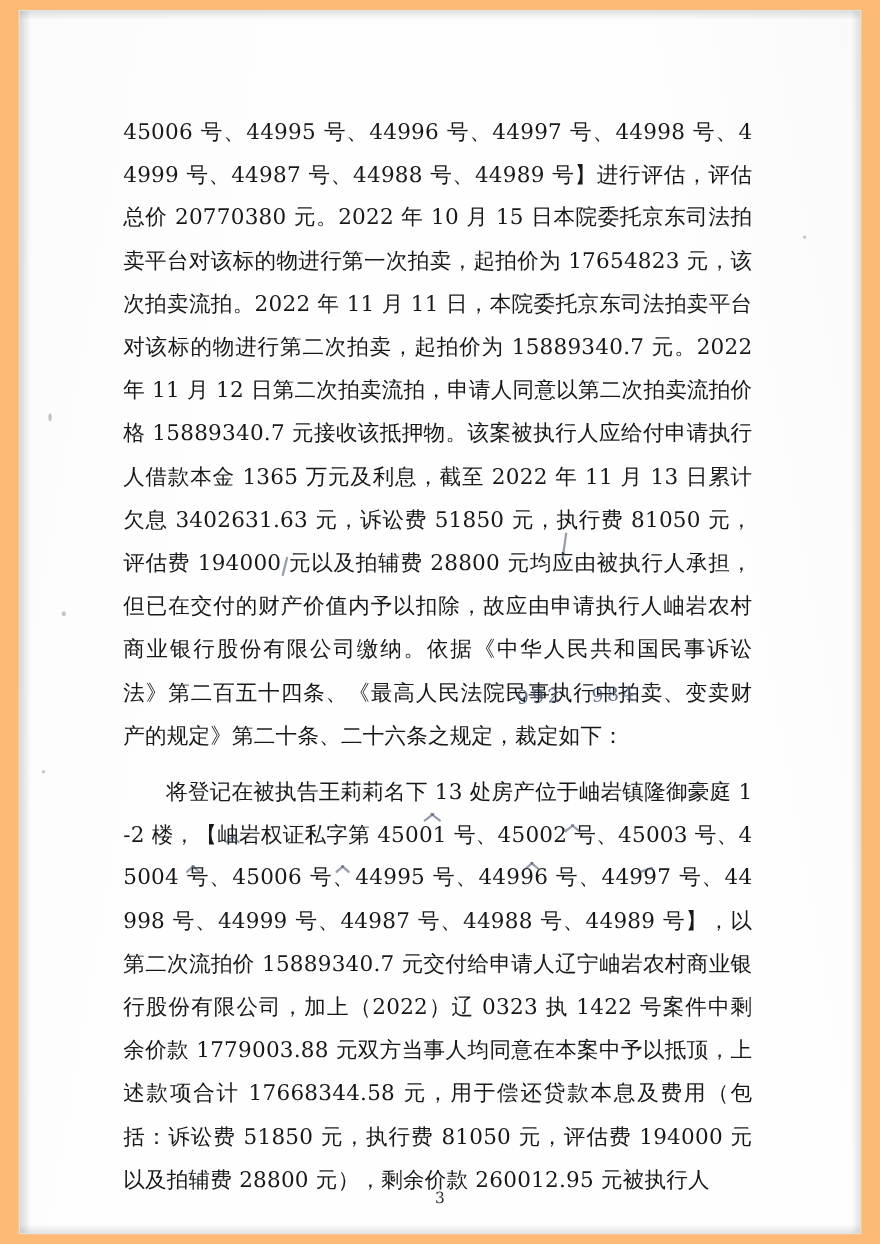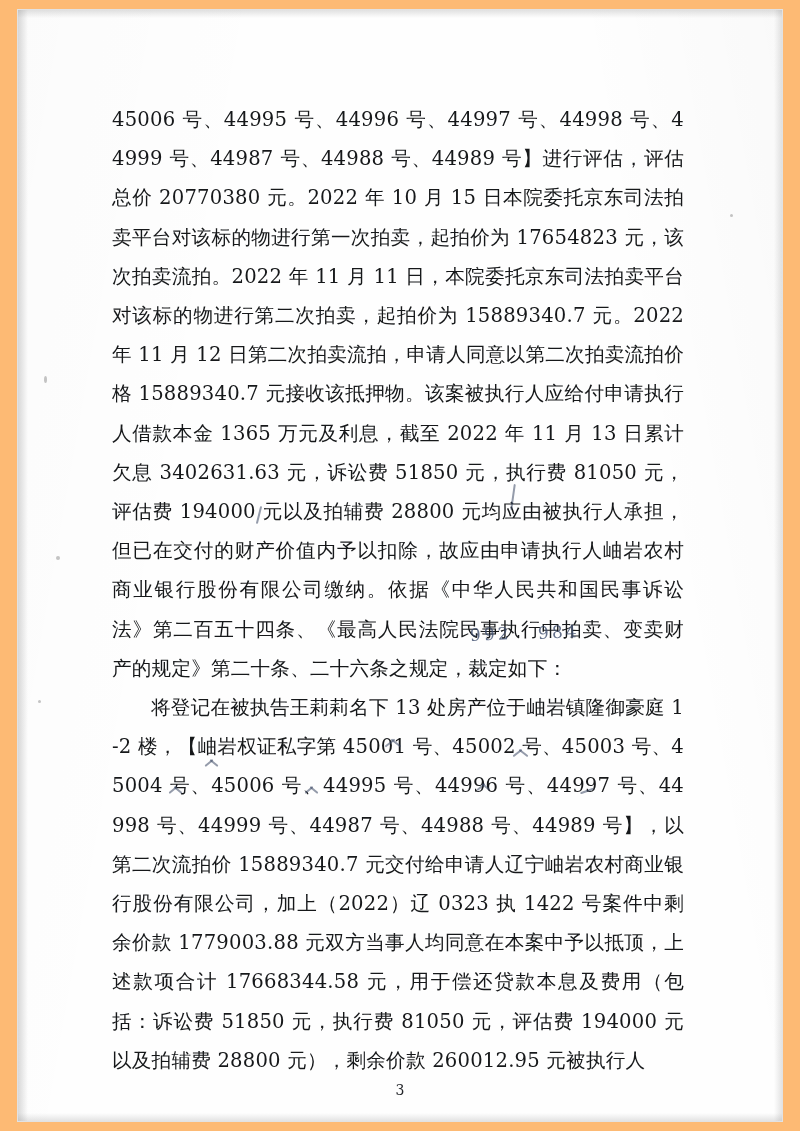--- a/index.html
+++ b/index.html
@@ -69,21 +69,21 @@
     line-height: 39.2px;
     letter-spacing: 0.2px;
     text-align: justify;
     text-justify: inter-character;
     word-break: break-all;
   }
   .para.indent {
     text-indent: 39px;
   }
   .para + .para {
-    margin-top: 0;
+    margin-top: 12px;
   }
   .page-number {
     position: absolute;
     left: 0;
     top: 1082px;
     width: 800px;
     text-align: center;
     font-family: "DejaVu Serif", serif;
     font-size: 14px;
     color: #24262a;

